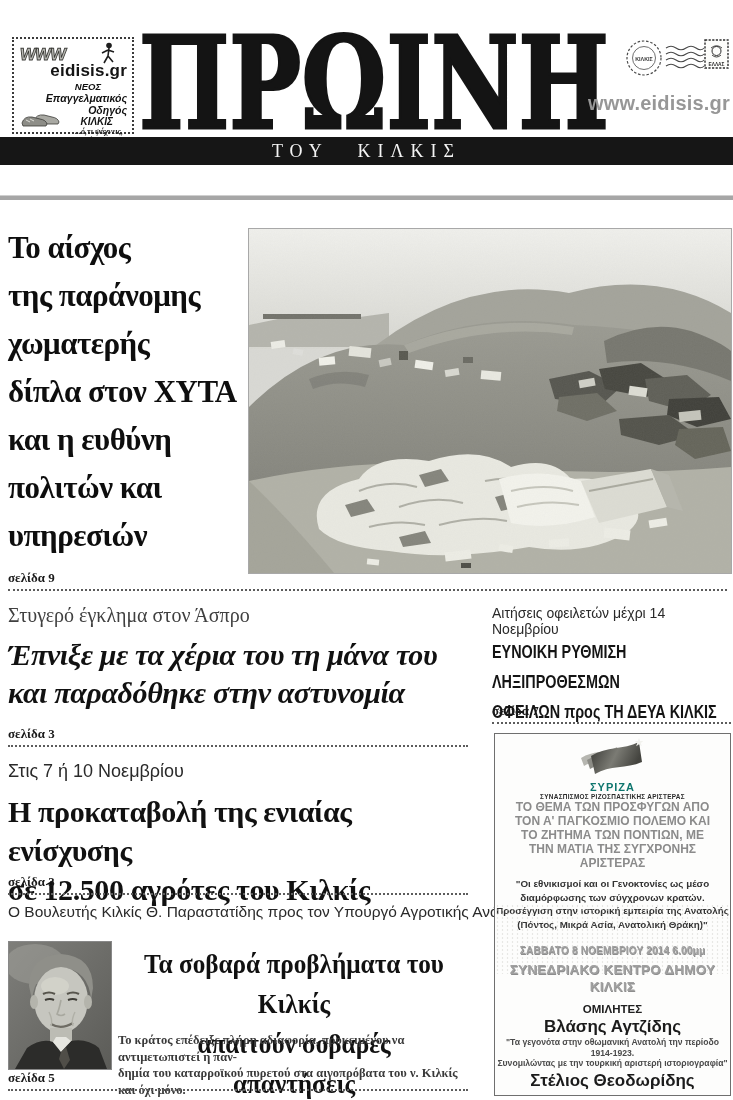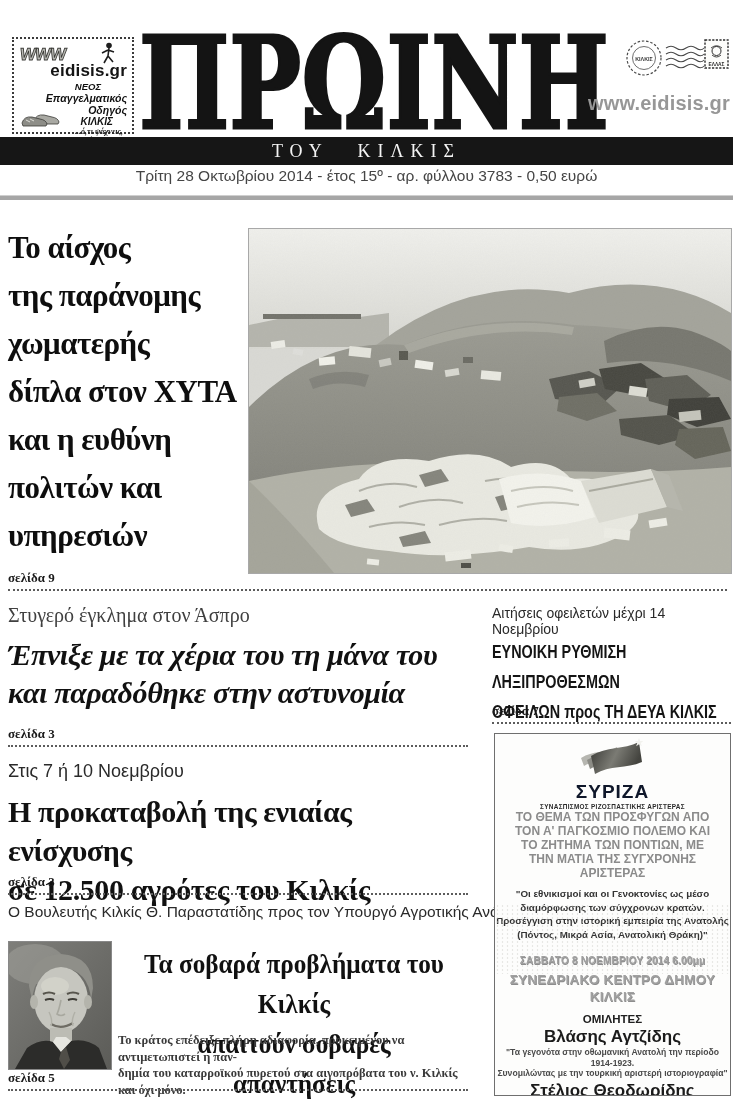--- a/index.html
+++ b/index.html
@@ -63,21 +63,21 @@
   .deya-h{left:492px;top:637px;width:300px;font-family:"Liberation Sans",sans-serif;font-weight:bold;
           font-size:18px;line-height:30px;transform:scaleX(.8);transform-origin:left top;color:#141414;}
   .pg7{left:492px;top:703px;} .rule-r1{left:492px;top:722px;width:239px;}
 
   
   .ad{left:494px;top:733px;width:237px;height:363px;border:1px solid #6f6f6f;background:#fdfdfc;
       box-sizing:border-box;text-align:center;font-family:"Liberation Sans",sans-serif;overflow:hidden;}
   .ad-noise{position:absolute;left:0;top:170px;width:100%;height:70px;
             background-image:radial-gradient(#cfcfc8 1px,transparent 1.2px);background-size:5px 4px;opacity:.45;}
   .ad-flag{margin-top:3px;}
-  .ad-party{font-size:19px;font-weight:bold;letter-spacing:1px;color:#0f172a;margin-top:-2px;}
+  .ad-party{font-size:11px;font-weight:bold;letter-spacing:1px;color:#0f766e;margin-top:-2px;}
   .ad-party-sub{font-size:6.4px;font-weight:bold;letter-spacing:.3px;color:#2a2a2a;}
   .ad-title{font-size:12px;line-height:14px;font-weight:bold;color:#8b8b8b;}
   .ad-quote{font-size:9.8px;line-height:13.5px;font-weight:bold;color:#333;margin-top:7px;}
   .ad-when{position:relative;font-size:10px;line-height:17px;font-weight:bold;color:#a0a0a0;
            letter-spacing:.2px;margin-top:11px;text-shadow:.6px .6px 0 #8d8d8d;}
   .ad-venue{position:relative;font-size:13.5px;line-height:17px;font-weight:bold;color:#a0a0a0;
             letter-spacing:.2px;margin-top:2px;text-shadow:.6px .6px 0 #8d8d8d;}
   .ad-spk-label{font-size:11.5px;font-weight:bold;color:#202020;margin-top:8px;}
   .ad-name{font-size:17px;font-weight:bold;color:#1b1b1b;margin-top:2px;}
   .ad-topic{font-size:8.6px;line-height:10.5px;font-weight:bold;color:#4a4a4a;}
@@ -124,21 +124,20 @@
     </g>
     <rect x="81" y="4" width="23" height="28" fill="#fdfdfb" stroke="#2e2e2e" stroke-width="1.4" stroke-dasharray="2.2 1.4"></rect>
     <circle cx="92.5" cy="15" r="4.5" fill="none" stroke="#2e2e2e" stroke-width="1"></circle>
     <path d="M88,19 q4.5,4 9,0 M87,12 q5.5,-4.5 11,0" fill="none" stroke="#2e2e2e" stroke-width="0.9"></path>
     <text x="92.5" y="29.5" text-anchor="middle" font-family="Liberation Sans,sans-serif" font-size="4.8" font-weight="bold" fill="#2e2e2e">ΕΛΛΑΣ</text>
   </svg>
 
   <div class="abs site-url">www.eidisis.gr</div>
 
   <div class="abs titlebar">ΤΟΥ ΚΙΛΚΙΣ</div>
-  <div class="abs dateline">Τρίτη 28 Οκτωβρίου 2014 - έτος 15º - αρ. φύλλου 3783 - 0,50 ευρώ</div>
   <div class="abs grayrule"></div>
 
   <div class="abs lead-hl prewrap">Το αίσχος
 της παράνομης
 χωματερής
 δίπλα στον ΧΥΤΑ
 και η ευθύνη
 πολιτών και
 υπηρεσιών</div>
 

